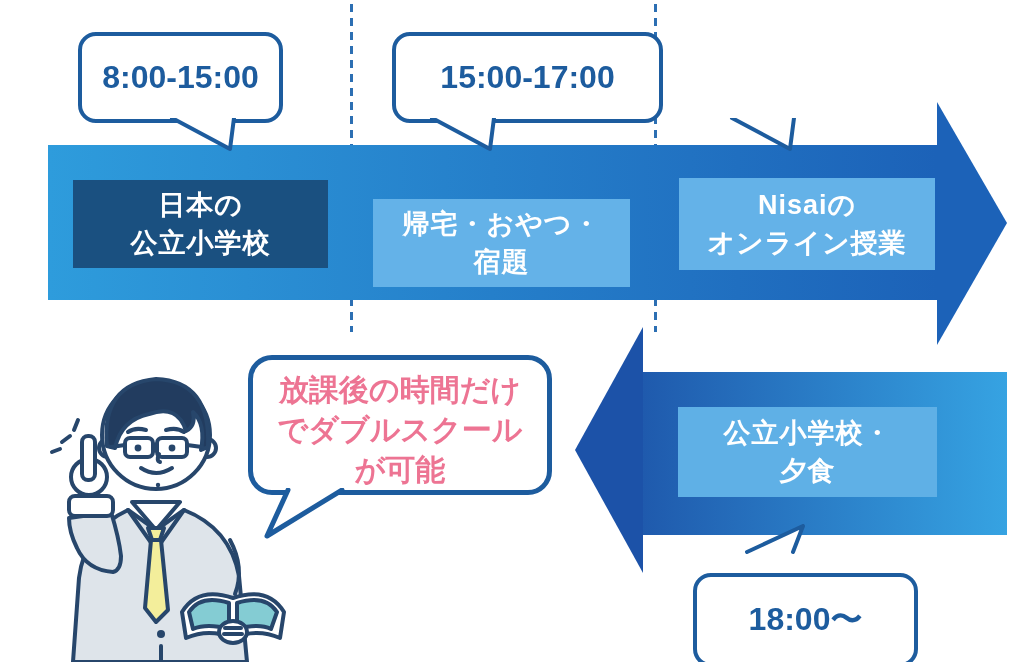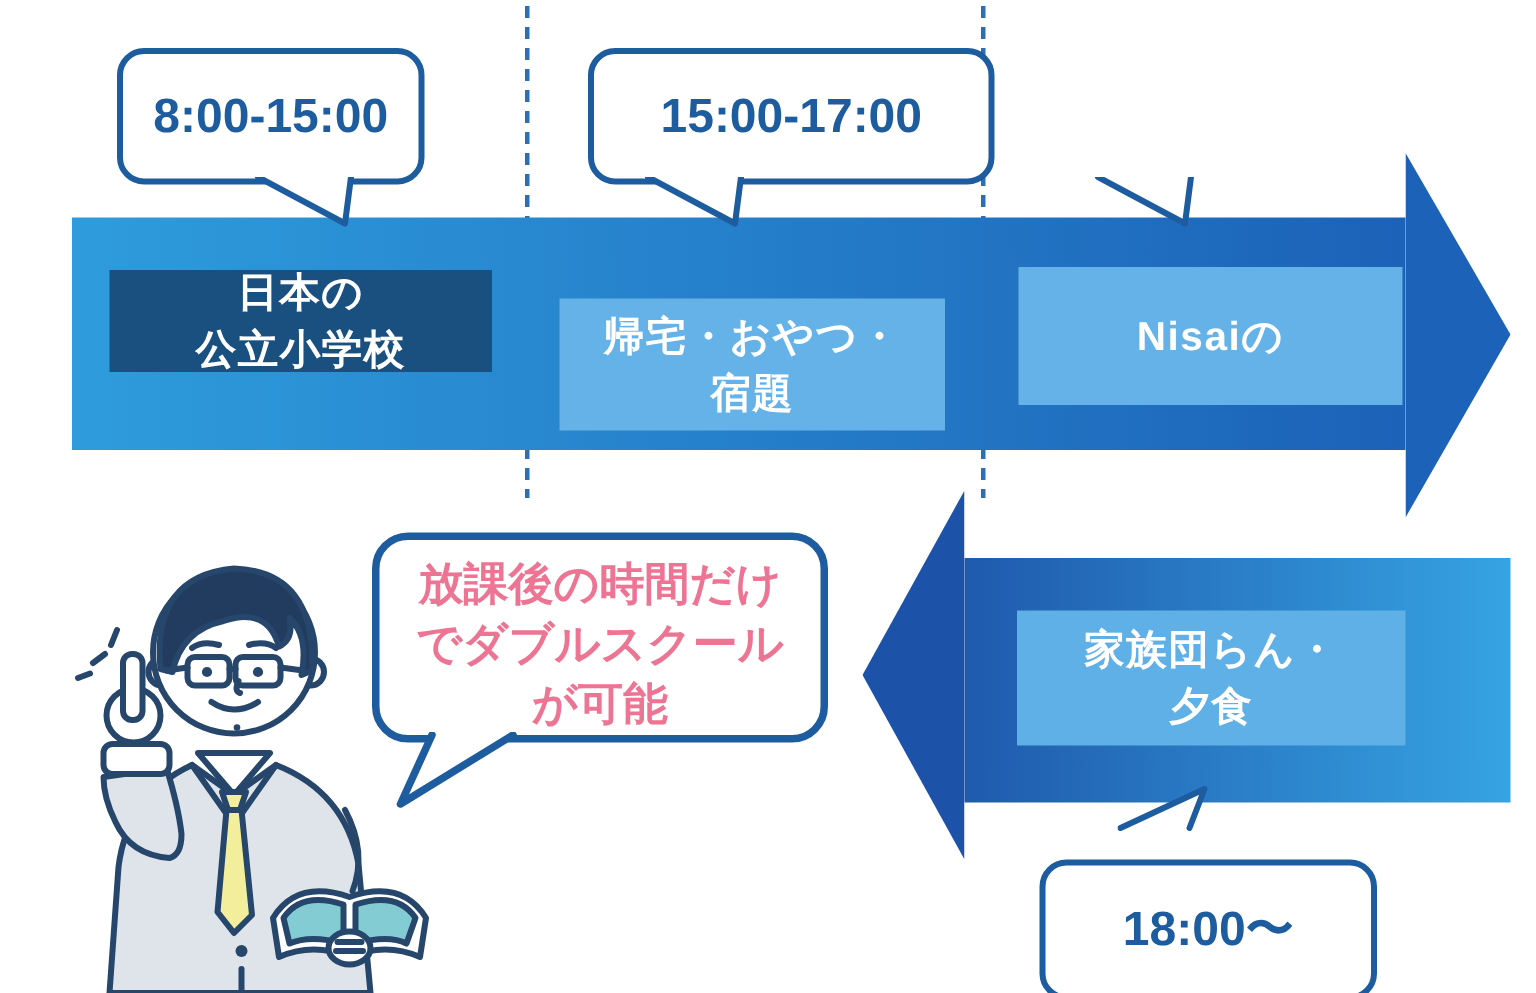--- a/index.html
+++ b/index.html
@@ -27,21 +27,21 @@
   .head-right polygon{fill:var(--arrow-right,#1C62B8);}
   .head-left polygon{fill:var(--arrow-left,#1C52A8);}
   
   .segbox{
     display:flex;flex-direction:column;align-items:center;justify-content:center;
     color:#fff;font-size:27px;line-height:38px;text-align:center;letter-spacing:1px;
   }
   .segbox.dark{background:var(--box-dark,#1A5080);}
   .segbox.light{background:var(--box-light,#64B2E8);}
   .segbox.family{background:var(--box-family,#5FB0E6);}
-  #segbox-1{left:73px;top:180px;width:255px;height:68px;}
+  #segbox-1{left:73px;top:180px;width:255px;height:88px;}
   #segbox-2{left:373px;top:180px;width:257px;height:88px;margin-top:19px;}
   #segbox-3{left:679px;top:178px;width:256px;height:92px;}
   #segbox-4{left:678px;top:407px;width:259px;height:90px;}
   
   .bubble{
     box-sizing:border-box;background:#fff;border:4px solid var(--bubble-border,#1D5C9E);
     border-radius:18px;display:flex;align-items:center;justify-content:center;
     color:var(--time-text,#1D5C9E);font-size:32px;
   }
   #bubble-1{left:78px;top:32px;width:205px;height:91px;}
@@ -93,23 +93,24 @@
   <div id="segbox-1" class="abs segbox dark">
     <span>日本の</span>
     <span>公立小学校</span>
   </div>
   <div id="segbox-2" class="abs segbox light">
     <span>帰宅・おやつ・</span>
     <span>宿題</span>
   </div>
   <div id="segbox-3" class="abs segbox light">
     <span>Nisaiの</span>
+    <span>オンライン授業</span>
   </div>
   <div id="segbox-4" class="abs segbox family">
-    <span>家族団らん・</span>
+    <span>公立小学校・</span>
     <span>夕食</span>
   </div>
 
   <div id="bubble-1" class="abs bubble">
     <span>8:00-15:00</span>
   </div>
   <svg id="tail-1" class="abs tail" width="72" height="34" viewBox="0 0 72 34">
     <path d="M4,0 L62,31 L66,0"></path>
   </svg>
 

